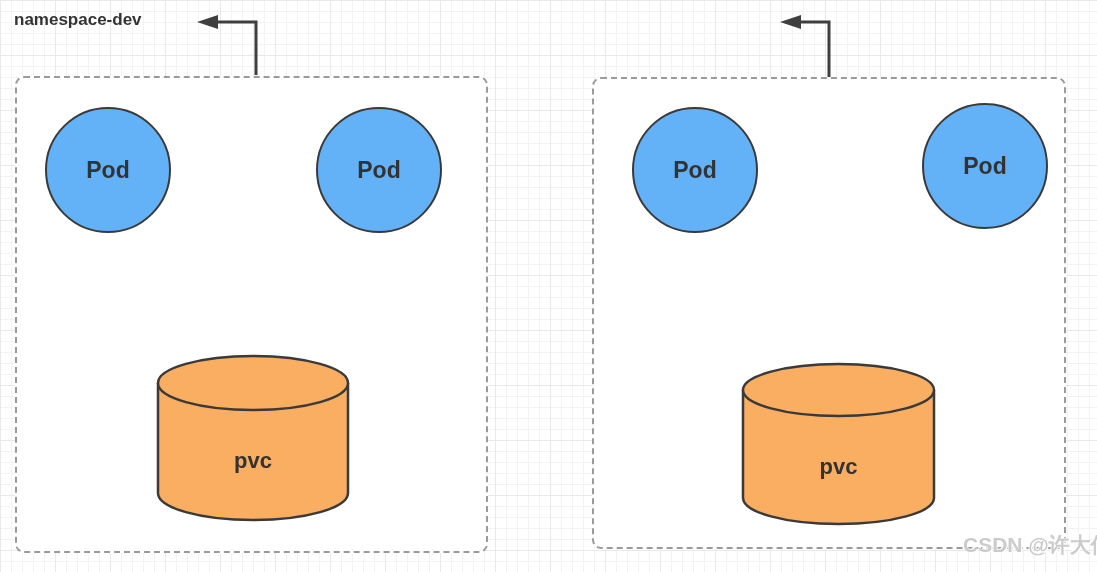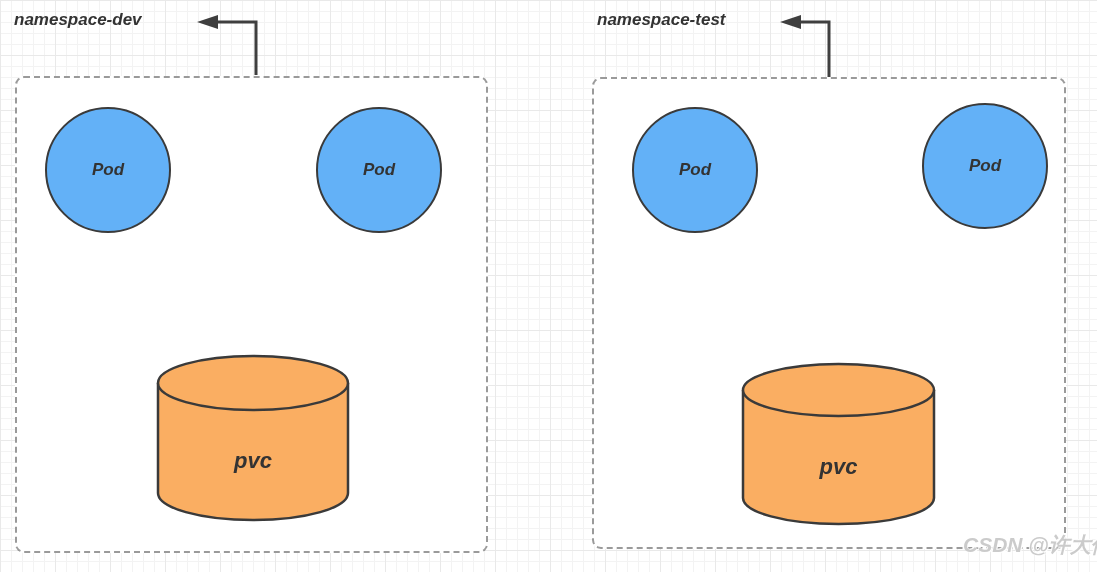--- a/index.html
+++ b/index.html
@@ -11,21 +11,20 @@
     position:relative;
     width:1097px;height:572px;
     overflow:hidden;
     background-color:#ffffff;
     background-image:
       linear-gradient(#e9e9e9 1px, transparent 1px),
       linear-gradient(90deg, #e9e9e9 1px, transparent 1px),
       linear-gradient(#f3f3f3 1px, transparent 1px),
       linear-gradient(90deg, #f3f3f3 1px, transparent 1px);
     background-size:55px 55px,55px 55px,11px 11px,11px 11px;
-    font-style:italic;
   }
   .ns-label{
     position:absolute;
     font-size:17px;font-weight:bold;color:#333333;
     white-space:nowrap;
     z-index:4;
   }
   .ns-box{
     position:absolute;
     background:#ffffff;
@@ -39,21 +38,21 @@
     position:absolute;
     width:126px;height:126px;
     border-radius:50%;
     background:#63b1f7;
     border:2.5px solid #3a3a3a;
     box-sizing:border-box;
     display:flex;align-items:center;justify-content:center;
     z-index:2;
   }
   .pod .pod-label{
-    font-size:17px;font-weight:bold;color:#333333;
+    font-size:23px;font-weight:bold;color:#333333;
   }
   .pvc{
     position:absolute;z-index:2;
   }
   .pvc svg{display:block;}
   .pvc .pvc-label{
     position:absolute;left:0;right:0;
     top:56%;
     text-align:center;
     font-size:22px;font-weight:bold;color:#333333;
@@ -105,21 +104,20 @@
 
   <div class="pvc" id="pvc-dev">
     <svg width="194" height="168" viewBox="0 0 194 168">
       <path d="M 2 29 L 2 139 A 95 27 0 0 0 192 139 L 192 29 Z" fill="#faae62" stroke="none"></path>
       <path d="M 2 29 L 2 139 A 95 27 0 0 0 192 139 L 192 29" fill="none" stroke="#3a3a3a" stroke-width="2.5"></path>
       <ellipse cx="97" cy="29" rx="95" ry="27" fill="#faae62" stroke="#3a3a3a" stroke-width="2.5"></ellipse>
     </svg>
     <div class="pvc-label">pvc</div>
   </div>
 
-  <div class="ns-label" id="ns-test-label">namespace-test</div>
 
   <svg class="arrow-svg" id="arrow-test" width="62" height="66" viewBox="0 0 62 66">
     <polygon points="7,8 28,1 28,15" fill="#3f3f3f"></polygon>
     <polyline points="26,8 56,8 56,63" fill="none" stroke="#3f3f3f" stroke-width="3"></polyline>
   </svg>
 
   <div class="ns-box" id="ns-test-box"></div>
 
   <div class="pod" id="pod-test-1">
     <span class="pod-label">Pod</span>

